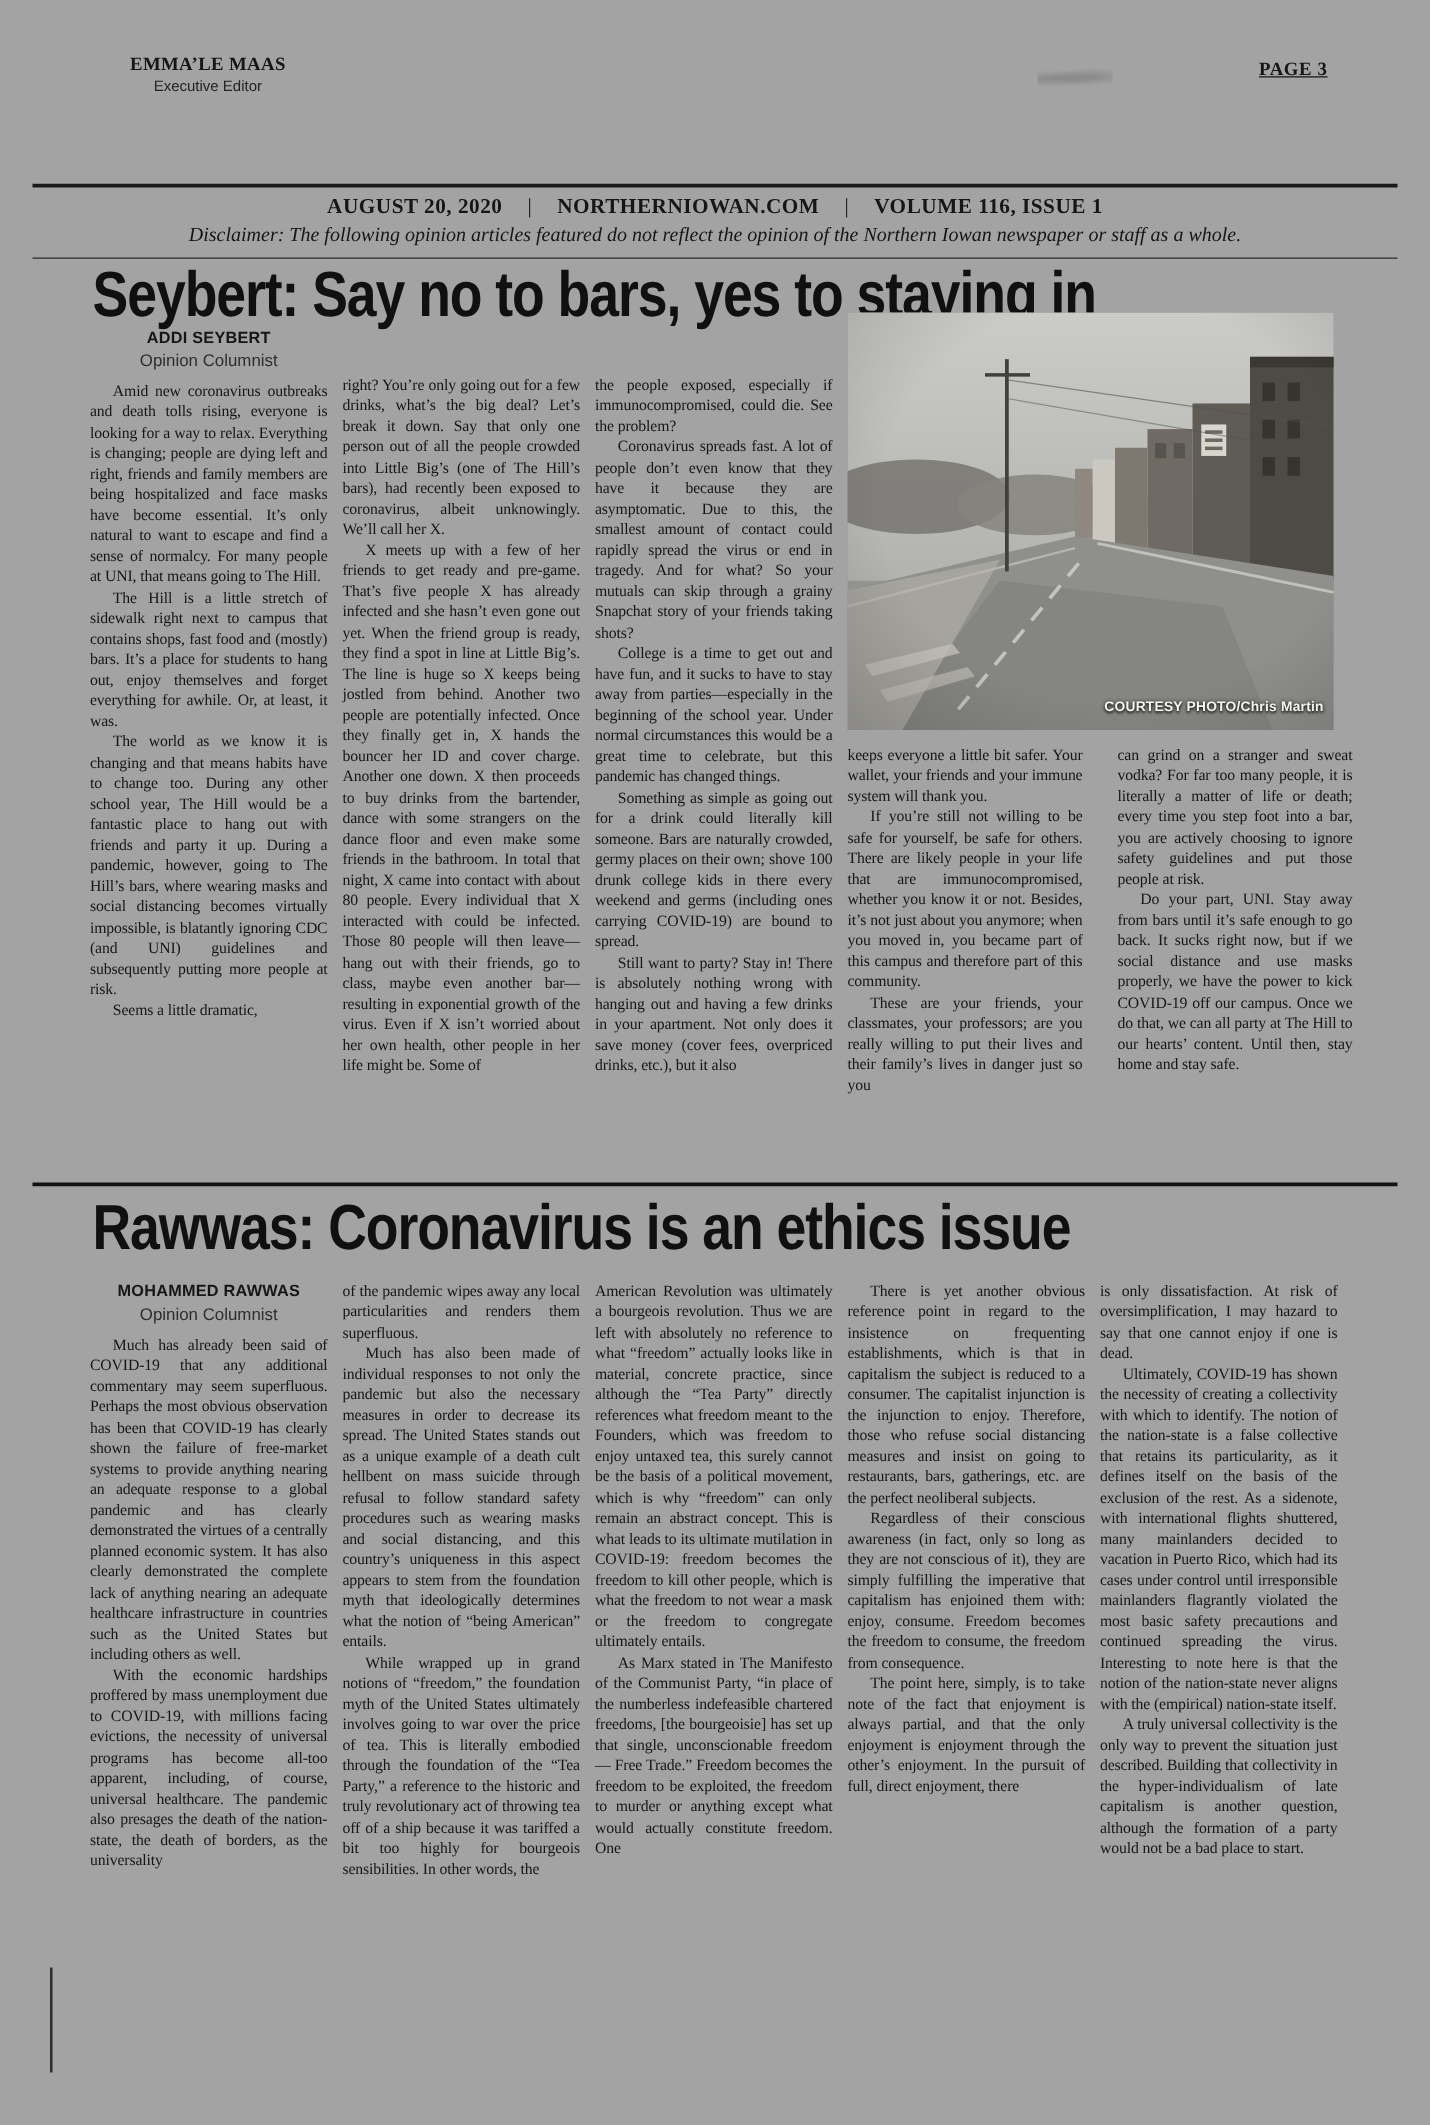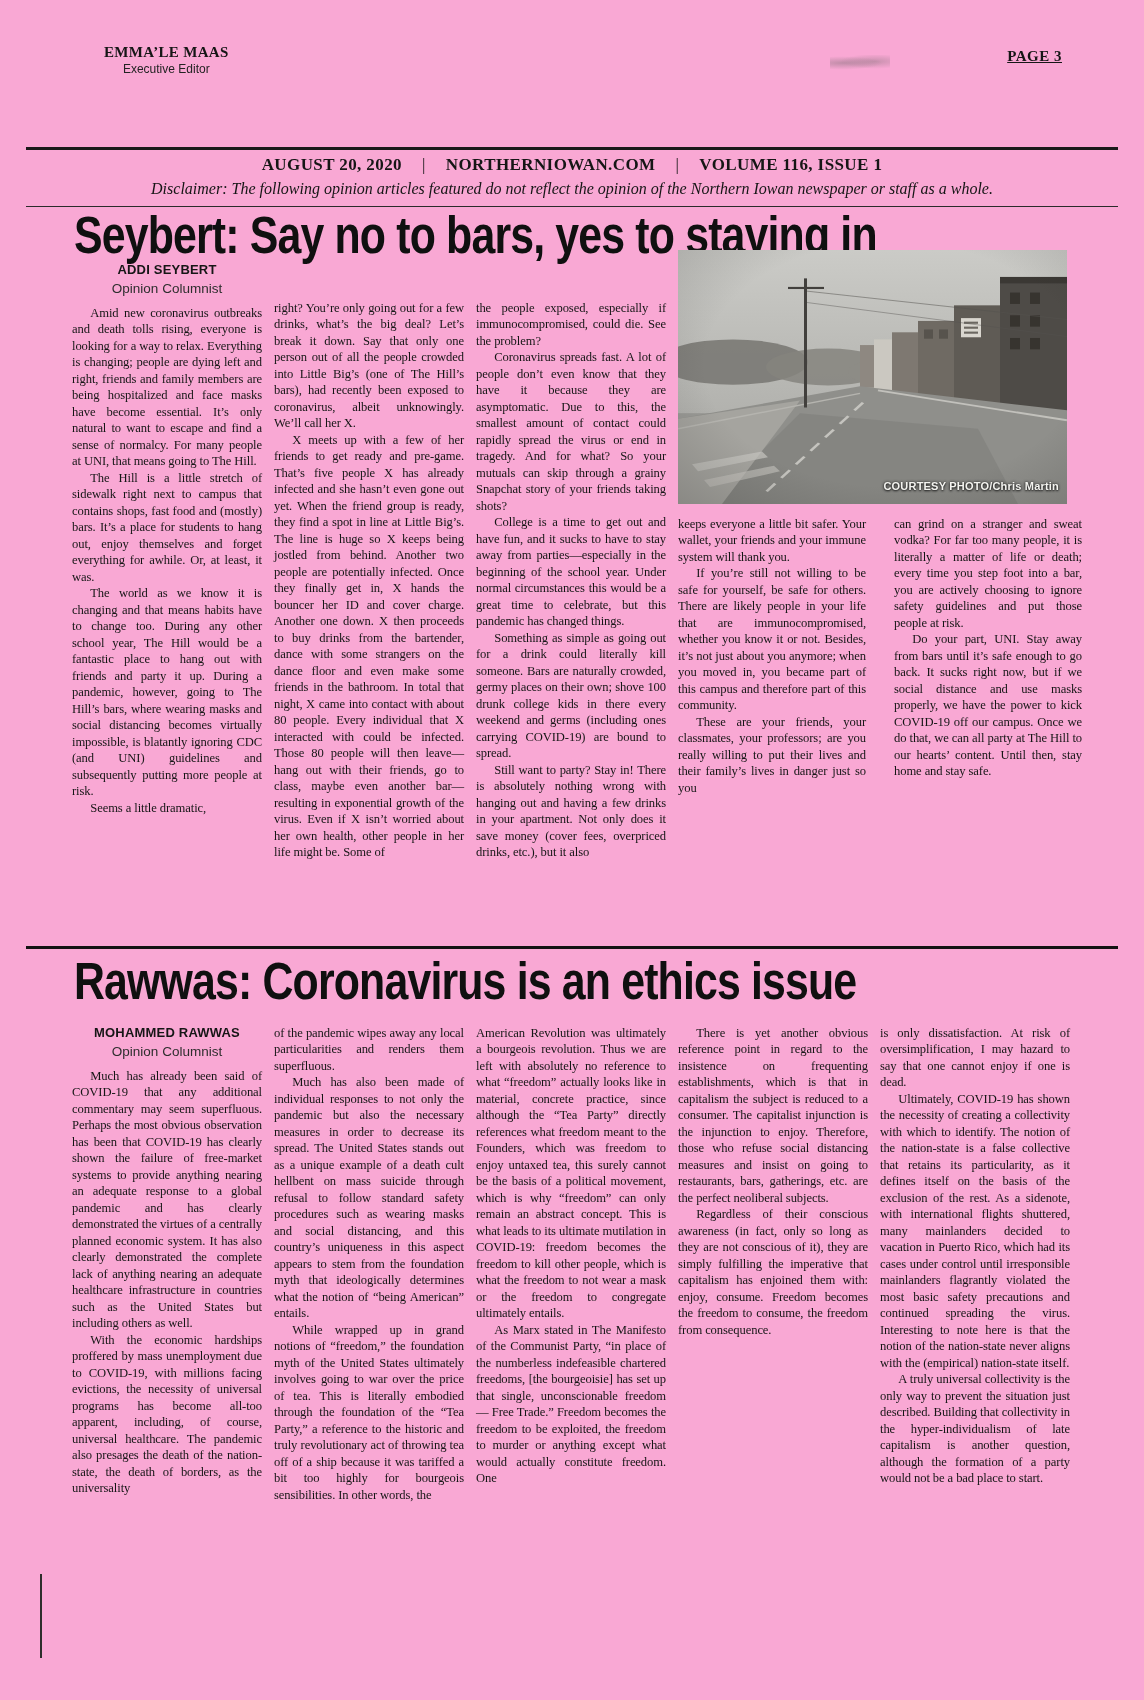--- a/index.html
+++ b/index.html
@@ -1,16 +1,16 @@
 <!DOCTYPE html>
 <html><head>
 <meta charset="utf-8">
 <style>
   html,body{margin:0;padding:0;background:#e9e9e6;}
-  .page{position:relative;width:1144px;height:1700px;margin:0 auto;background:#f9a8d4;
+  .page{position:relative;width:1144px;height:1700px;margin:0 auto;background:#a3a3a3;
         font-family:"Liberation Serif",serif;color:#161616;overflow:hidden;}
 
   
   .editor-block{position:absolute;left:104px;top:44px;text-align:center;}
   .editor-name{font-weight:bold;font-size:15px;letter-spacing:.3px;}
   .editor-role{font-family:"Liberation Sans",sans-serif;font-size:12px;color:#232323;margin-top:1px;}
   .page-num{position:absolute;right:82px;top:48px;font-weight:bold;font-size:15px;letter-spacing:.5px;text-decoration:underline;}
   .brand{position:absolute;left:0;top:26px;width:100%;display:flex;justify-content:center;align-items:flex-end;gap:10px;height:96px;}
   .brand svg{display:block;}
   .opinion-title{font-weight:bold;font-size:64px;line-height:.82;letter-spacing:2px;transform:scaleX(.78);transform-origin:left bottom;}
@@ -35,21 +35,21 @@
   .byline-name{font-family:"Liberation Sans",sans-serif;font-weight:bold;font-size:13px;letter-spacing:.2px;}
   .byline-role{font-family:"Liberation Sans",sans-serif;font-size:13.5px;color:#2e2e2e;margin-top:4px;}
 
   
   .art-row{position:absolute;left:72px;width:1005px;display:flex;gap:12px;}
   .a1{top:262px;height:680px;}
   .a2{top:1025px;height:600px;}
   .col{flex:0 0 190px;width:190px;}
   .a1 .col.pad{padding-top:38px;}
   .right-group{flex:0 0 389px;width:389px;margin-top:-12px;}
-  .photo{position:relative;margin:0 0 12px 0;height:254px;background:#9a9a96;}
+  .photo{position:relative;margin:0 0 12px 0;height:334px;background:#9a9a96;}
   .photo svg{width:100%;height:100%;display:block;}
   .photo-caption{position:absolute;right:8px;bottom:12px;font-family:"Liberation Sans",sans-serif;
                  font-weight:bold;font-size:11px;color:#f4f4f0;letter-spacing:.2px;
                  text-shadow:0 0 3px rgba(20,20,20,.9),0 1px 2px rgba(20,20,20,.8);}
   .photo-cols{display:flex;gap:28px;}
   .photo-cols .col{flex:0 0 188px;width:188px;}
 
   .bp{margin:0;font-size:12.6px;line-height:1.31;text-align:justify;text-indent:1.45em;letter-spacing:-.1px;}
   .bp.cont{text-indent:0;}
 
@@ -189,20 +189,21 @@
         <p class="bp">Much has also been made of individual responses to not only the pandemic but also the necessary measures in order to decrease its spread. The United States stands out as a unique example of a death cult hellbent on mass suicide through refusal to follow standard safety procedures such as wearing masks and social distancing, and this country’s uniqueness in this aspect appears to stem from the foundation myth that ideologically determines what the notion of “being American” entails.</p>
         <p class="bp">While wrapped up in grand notions of “freedom,” the foundation myth of the United States ultimately involves going to war over the price of tea. This is literally embodied through the foundation of the “Tea Party,” a reference to the historic and truly revolutionary act of throwing tea off of a ship because it was tariffed a bit too highly for bourgeois sensibilities. In other words, the</p>
       </div>
     <div class="col">
         <p class="bp cont">American Revolution was ultimately a bourgeois revolution. Thus we are left with absolutely no reference to what “freedom” actually looks like in material, concrete practice, since although the “Tea Party” directly references what freedom meant to the Founders, which was freedom to enjoy untaxed tea, this surely cannot be the basis of a political movement, which is why “freedom” can only remain an abstract concept. This is what leads to its ultimate mutilation in COVID-19: freedom becomes the freedom to kill other people, which is what the freedom to not wear a mask or the freedom to congregate ultimately entails.</p>
         <p class="bp">As Marx stated in The Manifesto of the Communist Party, “in place of the numberless indefeasible chartered freedoms, [the bourgeoisie] has set up that single, unconscionable freedom — Free Trade.” Freedom becomes the freedom to be exploited, the freedom to murder or anything except what would actually constitute freedom. One</p>
       </div>
     <div class="col">
         <p class="bp">There is yet another obvious reference point in regard to the insistence on frequenting establishments, which is that in capitalism the subject is reduced to a consumer. The capitalist injunction is the injunction to enjoy. Therefore, those who refuse social distancing measures and insist on going to restaurants, bars, gatherings, etc. are the perfect neoliberal subjects.</p>
         <p class="bp">Regardless of their conscious awareness (in fact, only so long as they are not conscious of it), they are simply fulfilling the imperative that capitalism has enjoined them with: enjoy, consume. Freedom becomes the freedom to consume, the freedom from consequence.</p>
+        <p class="bp">The point here, simply, is to take note of the fact that enjoyment is always partial, and that the only enjoyment is enjoyment through the other’s enjoyment. In the pursuit of full, direct enjoyment, there</p>
       </div>
     <div class="col">
         <p class="bp cont">is only dissatisfaction. At risk of oversimplification, I may hazard to say that one cannot enjoy if one is dead.</p>
         <p class="bp">Ultimately, COVID-19 has shown the necessity of creating a collectivity with which to identify. The notion of the nation-state is a false collective that retains its particularity, as it defines itself on the basis of the exclusion of the rest. As a sidenote, with international flights shuttered, many mainlanders decided to vacation in Puerto Rico, which had its cases under control until irresponsible mainlanders flagrantly violated the most basic safety precautions and continued spreading the virus. Interesting to note here is that the notion of the nation-state never aligns with the (empirical) nation-state itself.</p>
         <p class="bp">A truly universal collectivity is the only way to prevent the situation just described. Building that collectivity in the hyper-individualism of late capitalism is another question, although the formation of a party would not be a bad place to start.</p>
       </div>
   </div>
 
   <div class="scan-tick"></div>
 </div>

